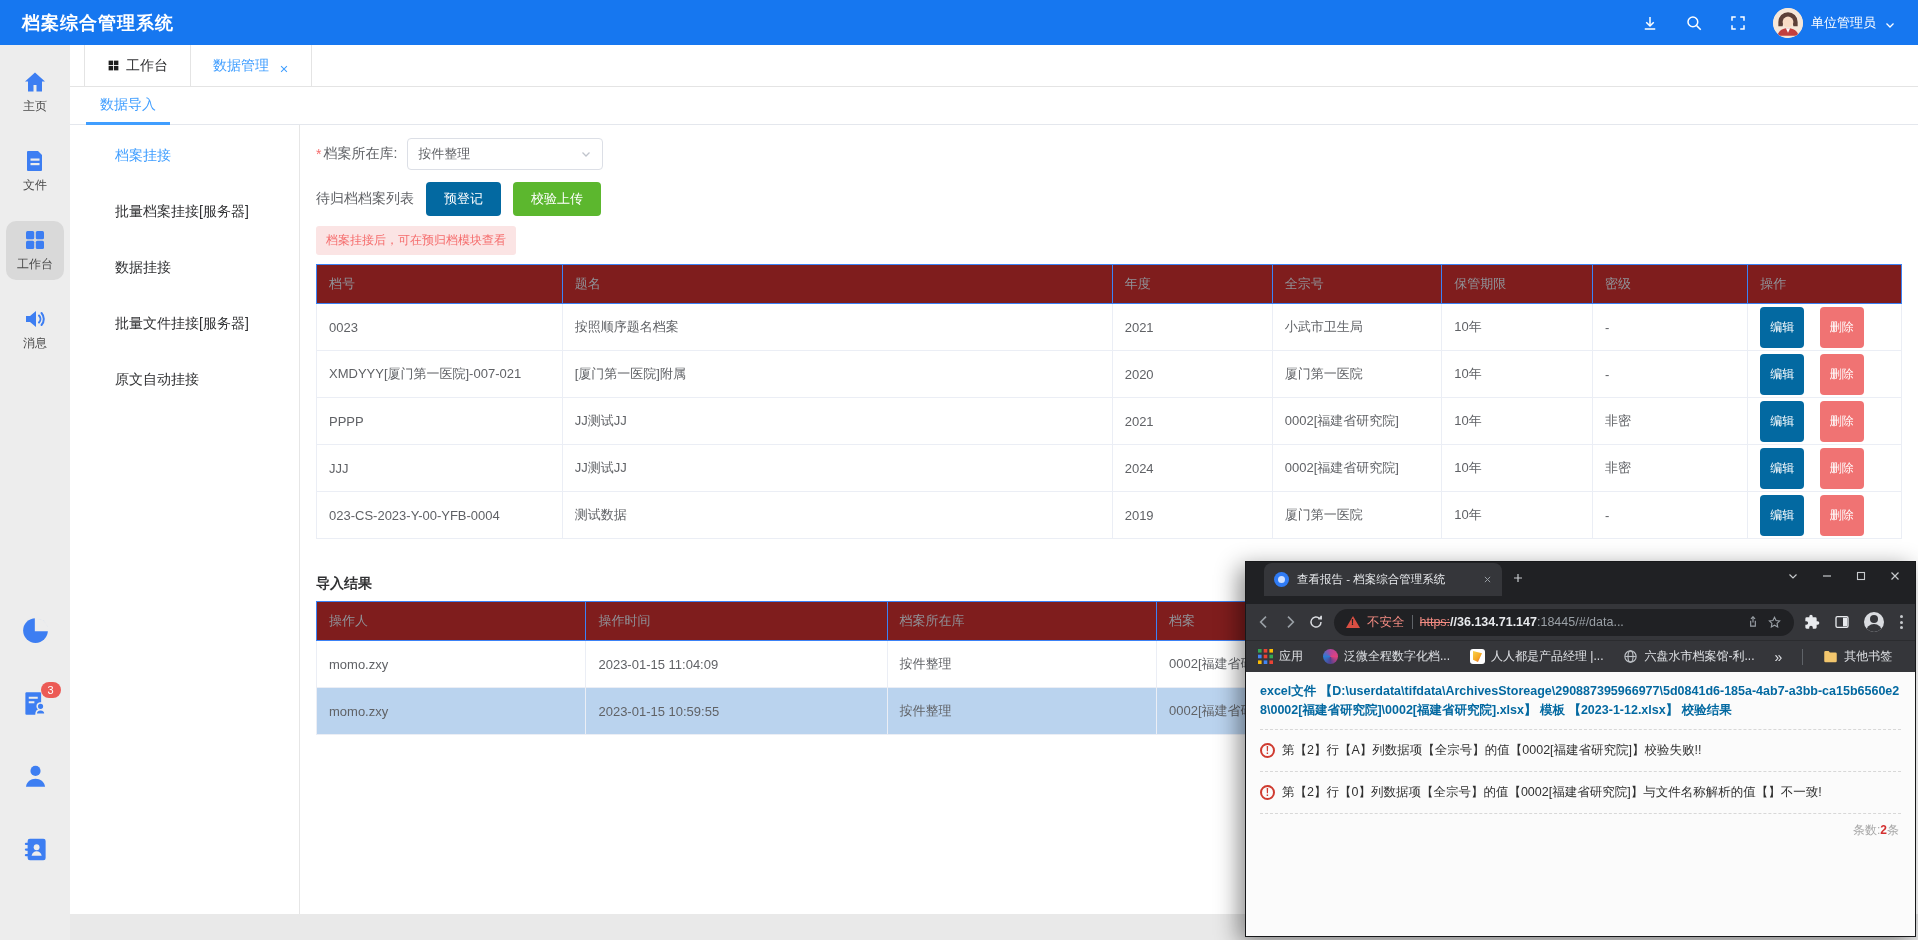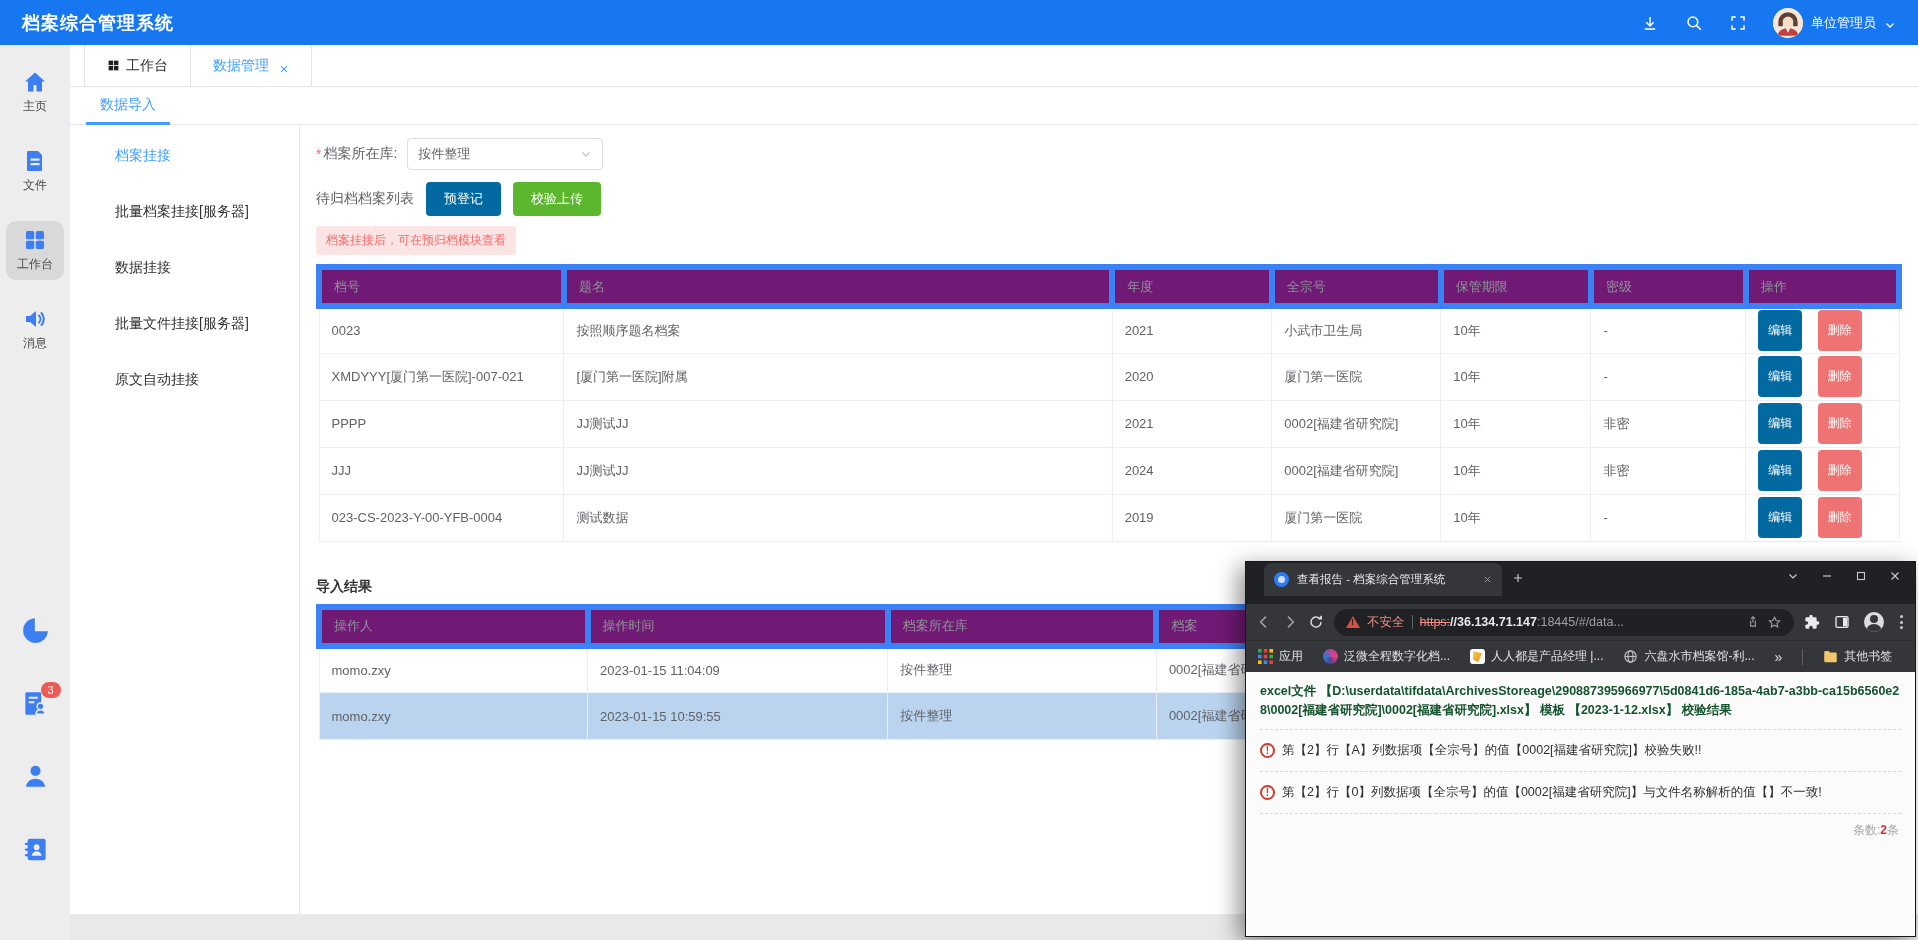--- a/index.html
+++ b/index.html
@@ -65,22 +65,22 @@
   .row-label { font-size:14px; color:#606266; }
   .btn { border:none; border-radius:4px; color:#fff; font-size:13px; padding:8px 18px; cursor:pointer;
     font-family:inherit; }
   .btn-primary { background:#0369a1; }
   .btn-success { background:#5cb72e; }
   .alert { display:inline-block; background:#fbe4e4; color:#f56c6c; font-size:12px; padding:6px 10px;
     border-radius:3px; margin-bottom:9px; }
 
   
   table.tbl { width:100%; border-collapse:collapse; table-layout:fixed; font-size:13px; }
-  .tbl th { background:#701a75; color:#909399; font-weight:normal; text-align:left; height:39px;
-    padding:0 12px; border:6px solid #3b82f6; }
+  .tbl th { background:#7f1d1d; color:#909399; font-weight:normal; text-align:left; height:39px;
+    padding:0 12px; border:1px solid #3b82f6; }
   .tbl td { height:47px; color:#606266; padding:0 12px; border:1px solid #ebeef5; background:#fff;
     overflow:hidden; white-space:nowrap; text-overflow:ellipsis; }
   .tbl tr.selected td { background:#bad3ee; }
   .btn-mini { padding:12px 10px; font-size:12px; border-radius:4px; }
   .btn-danger { background:#f07373; }
   .ops .btn { margin-right:12px; }
   .section-title { margin-top:36px; margin-bottom:8px; font-size:14px; font-weight:bold; color:#303133; }
 
   
   .chrome { position:absolute; left:1245px; top:561px; width:671px; height:376px; background:#fafafa;
@@ -121,21 +121,21 @@
   .bm { display:flex; align-items:center; gap:6px; font-size:12px; color:#dfe1e5; white-space:nowrap; cursor:pointer;justify-content:center; }
   .bm-fav { width:15px; height:15px; flex:none; }
   .fav-weaver { border-radius:50%; background:conic-gradient(#b3459b,#e0417f,#53418f,#2d7bd4,#b3459b); }
   .fav-pm { border-radius:3px; background:#fff; position:relative; }
   .fav-pm::after { content:""; position:absolute; left:3px; top:2px; width:9px; height:11px;
     background:linear-gradient(135deg,#f8d24b 0%,#f5a623 60%,#e2574c 100%); clip-path:polygon(0 0,100% 20%,55% 100%,0 80%); }
   .bm-more { color:#dfe1e5; font-size:14px; cursor:pointer; }
   .bm-div { width:1px; height:16px; background:#5f6368; }
   .fav-folder { color:#f2c66d; }
   .c-content { flex:1; background:#fbfbfb; padding:6px 14px 0 14px; overflow:hidden; }
-  .report-head { font-size:12.5px; font-weight:bold; color:#14532d; line-height:1.55; padding:4px 0 8px;
+  .report-head { font-size:12.5px; font-weight:bold; color:#0369a1; line-height:1.55; padding:4px 0 8px;
     border-bottom:1px dashed #d8d8d8; word-break:break-all; }
   .report-item { display:flex; align-items:center; gap:7px; padding:12px 0; border-bottom:1px dashed #d8d8d8;
     font-size:12.5px; color:#303030; }
   .err-ic { flex:none; width:15px; height:15px; border:2px solid #cf3b30; border-radius:50%; color:#cf3b30;
     font-weight:bold; font-size:10px; display:flex; align-items:center; justify-content:center; }
   .count-row { text-align:right; font-size:12px; color:#a8a8a8; padding:8px 2px; }
   .count-row .num { color:#d43030; font-weight:bold; }
 
   [data-interactable="true"] { cursor:pointer; }
 </style>

